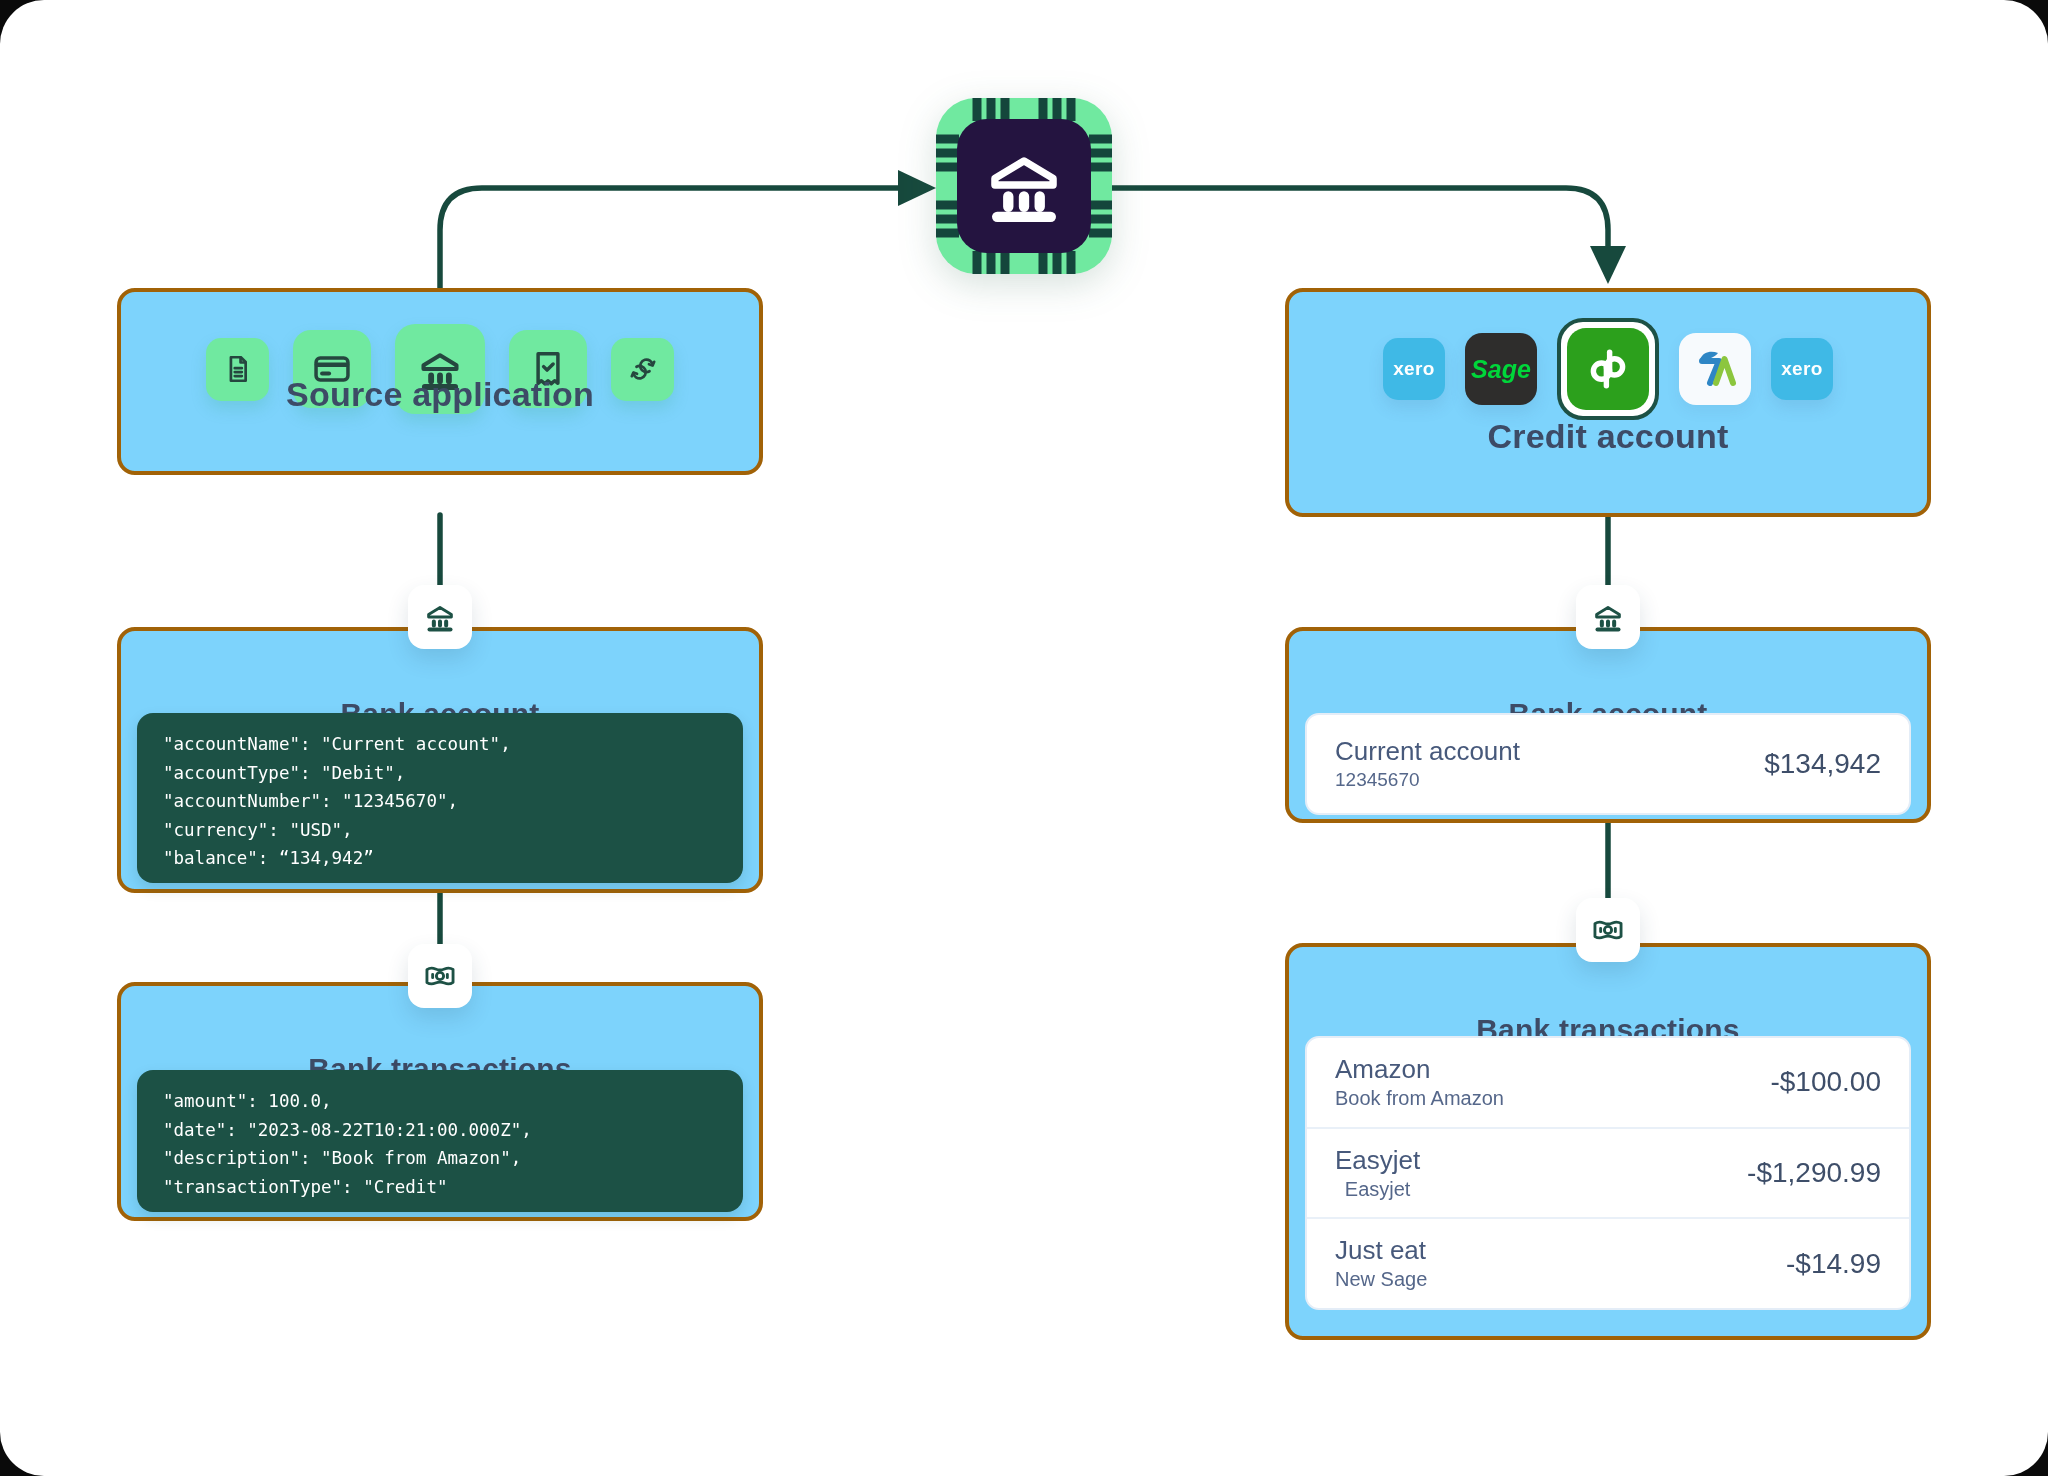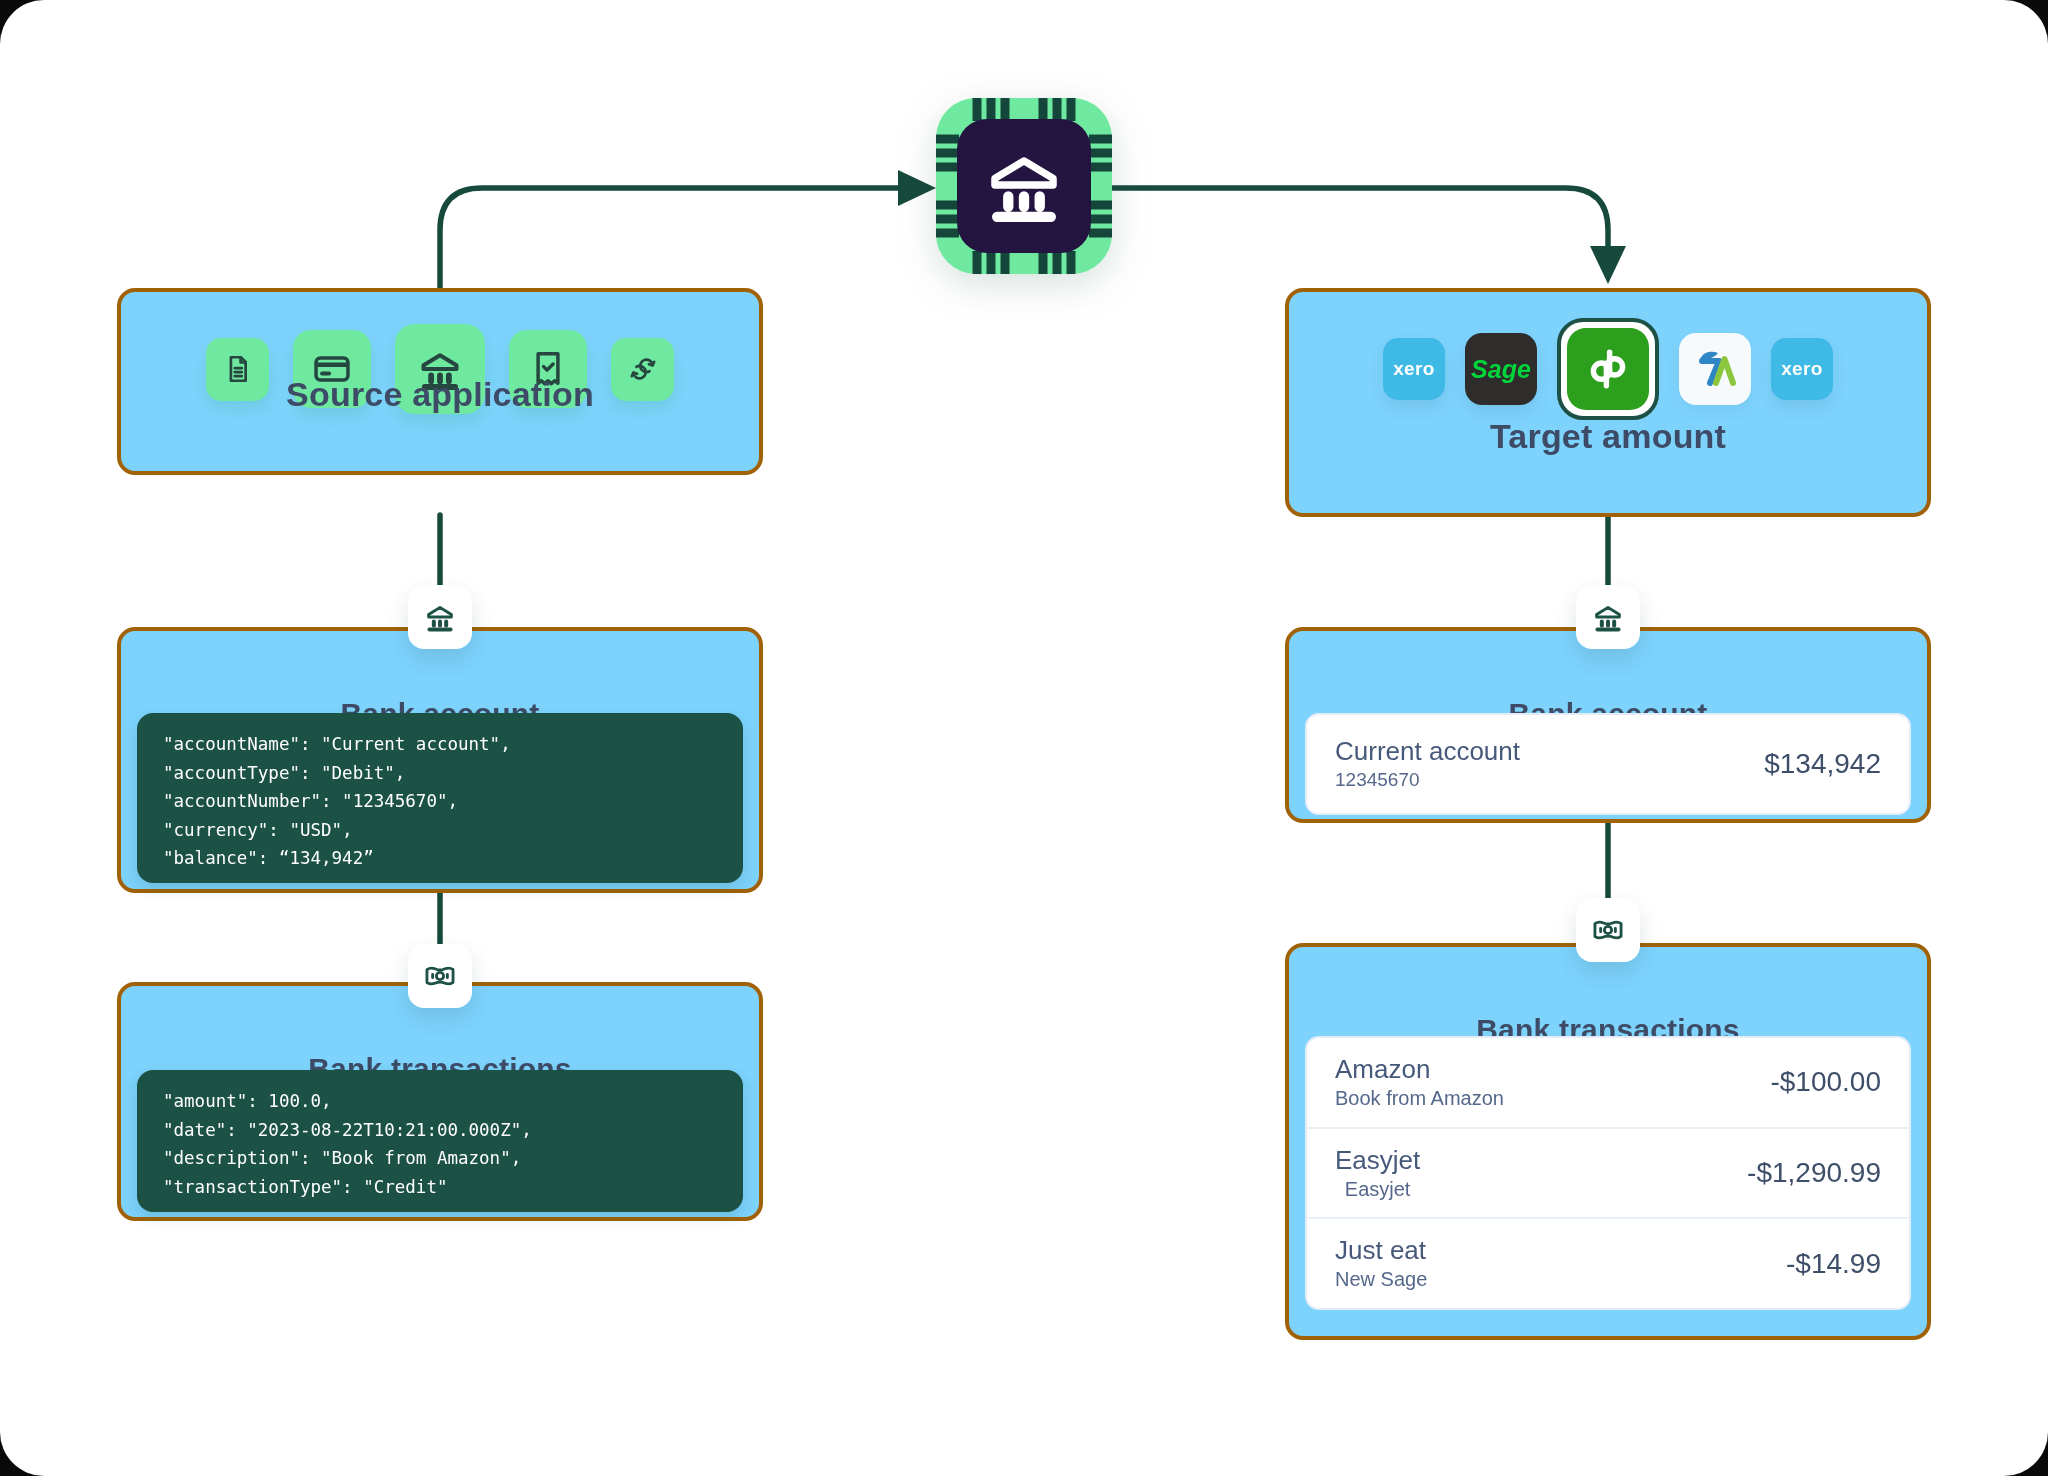--- a/index.html
+++ b/index.html
@@ -220,21 +220,21 @@
         <svg width="48" height="48" viewBox="0 0 48 48">
           <path d="M9 14 C12 7 20 5 27 8 C23 13 15 15.5 9 14 Z" fill="#2E86C5"></path>
           <path d="M11 16 H28 L19 38" fill="none" stroke="#2E86C5" stroke-width="6" stroke-linecap="round" stroke-linejoin="round"></path>
           <path d="M25 38 L33.5 14 L42 38" fill="none" stroke="#8CC63E" stroke-width="6" stroke-linecap="round" stroke-linejoin="round"></path>
         </svg>
       </div>
       <div class="app app-xero">
         <span>xero</span>
       </div>
     </div>
-    <h2 class="big-title">Target amount</h2>
+    <h2 class="big-title">Credit account</h2>
   </section>
 
   <section class="panel" style="left:117px;top:627px;width:646px;height:266px;">
     <h3 class="card-title">Bank account</h3>
     <div class="code" style="top:82px;height:170px;">
       <div>"accountName": "Current account",</div>
       <div>"accountType": "Debit",</div>
       <div>"accountNumber": "12345670",</div>
       <div>"currency": "USD",</div>
       <div>"balance": “134,942”</div>

